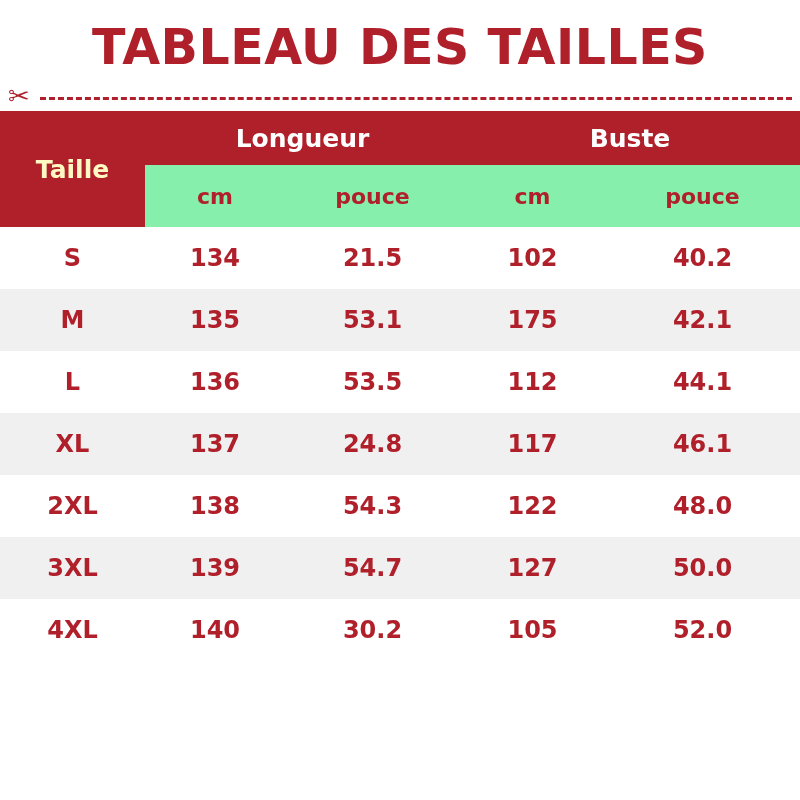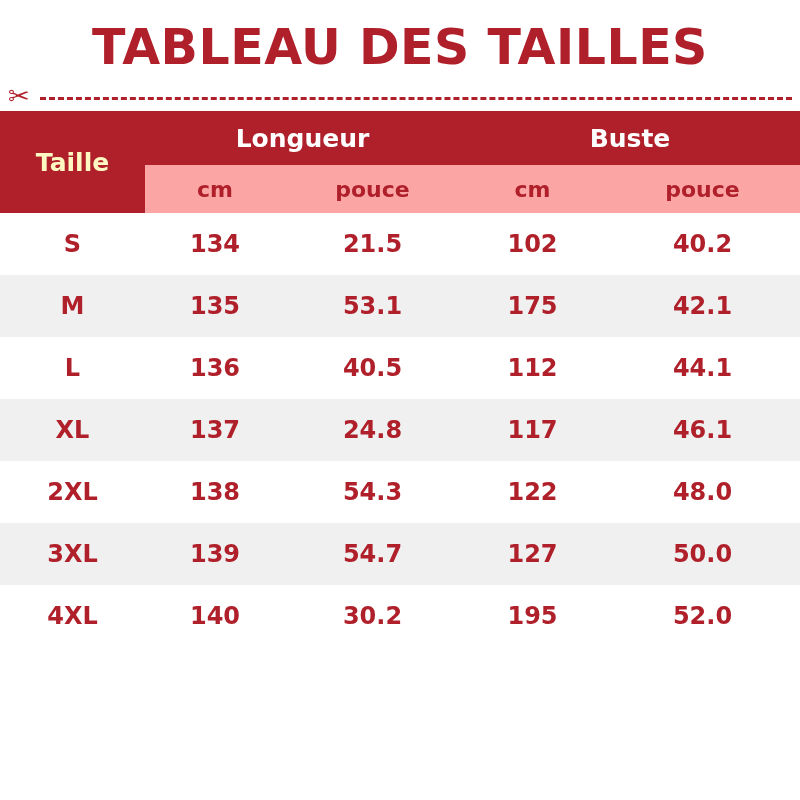--- a/index.html
+++ b/index.html
@@ -76,26 +76,26 @@
   }
   .hdr-taille {
     background: #b0202b;
     color: #fef9c3;
     font-weight: bold;
     text-align: center;
     font-size: 25px;
     vertical-align: middle;
   }
   .hdr-sub {
-    background: #fca5a5;
+    background: #86efac;
     color: #b0202b;
     font-weight: bold;
     text-align: center;
     font-size: 22px;
-    height: 48px;
+    height: 62px;
   }
   .grp-row td {
     height: 54px;
   }
 
   .data-row td {
     height: 62px;
     text-align: center;
     color: #b0202b;
     font-weight: bold;
@@ -153,21 +153,21 @@
       <tr class="data-row row-grey">
         <td>M</td>
         <td>135</td>
         <td>53.1</td>
         <td>175</td>
         <td>42.1</td>
       </tr>
       <tr class="data-row row-light">
         <td>L</td>
         <td>136</td>
-        <td>40.5</td>
+        <td>53.5</td>
         <td>112</td>
         <td>44.1</td>
       </tr>
       <tr class="data-row row-grey">
         <td>XL</td>
         <td>137</td>
         <td>24.8</td>
         <td>117</td>
         <td>46.1</td>
       </tr>
@@ -182,19 +182,19 @@
         <td>3XL</td>
         <td>139</td>
         <td>54.7</td>
         <td>127</td>
         <td>50.0</td>
       </tr>
       <tr class="data-row row-light">
         <td>4XL</td>
         <td>140</td>
         <td>30.2</td>
-        <td>195</td>
+        <td>105</td>
         <td>52.0</td>
       </tr>
     </tbody>
   </table>
 
 </div>
 
 </body></html>

